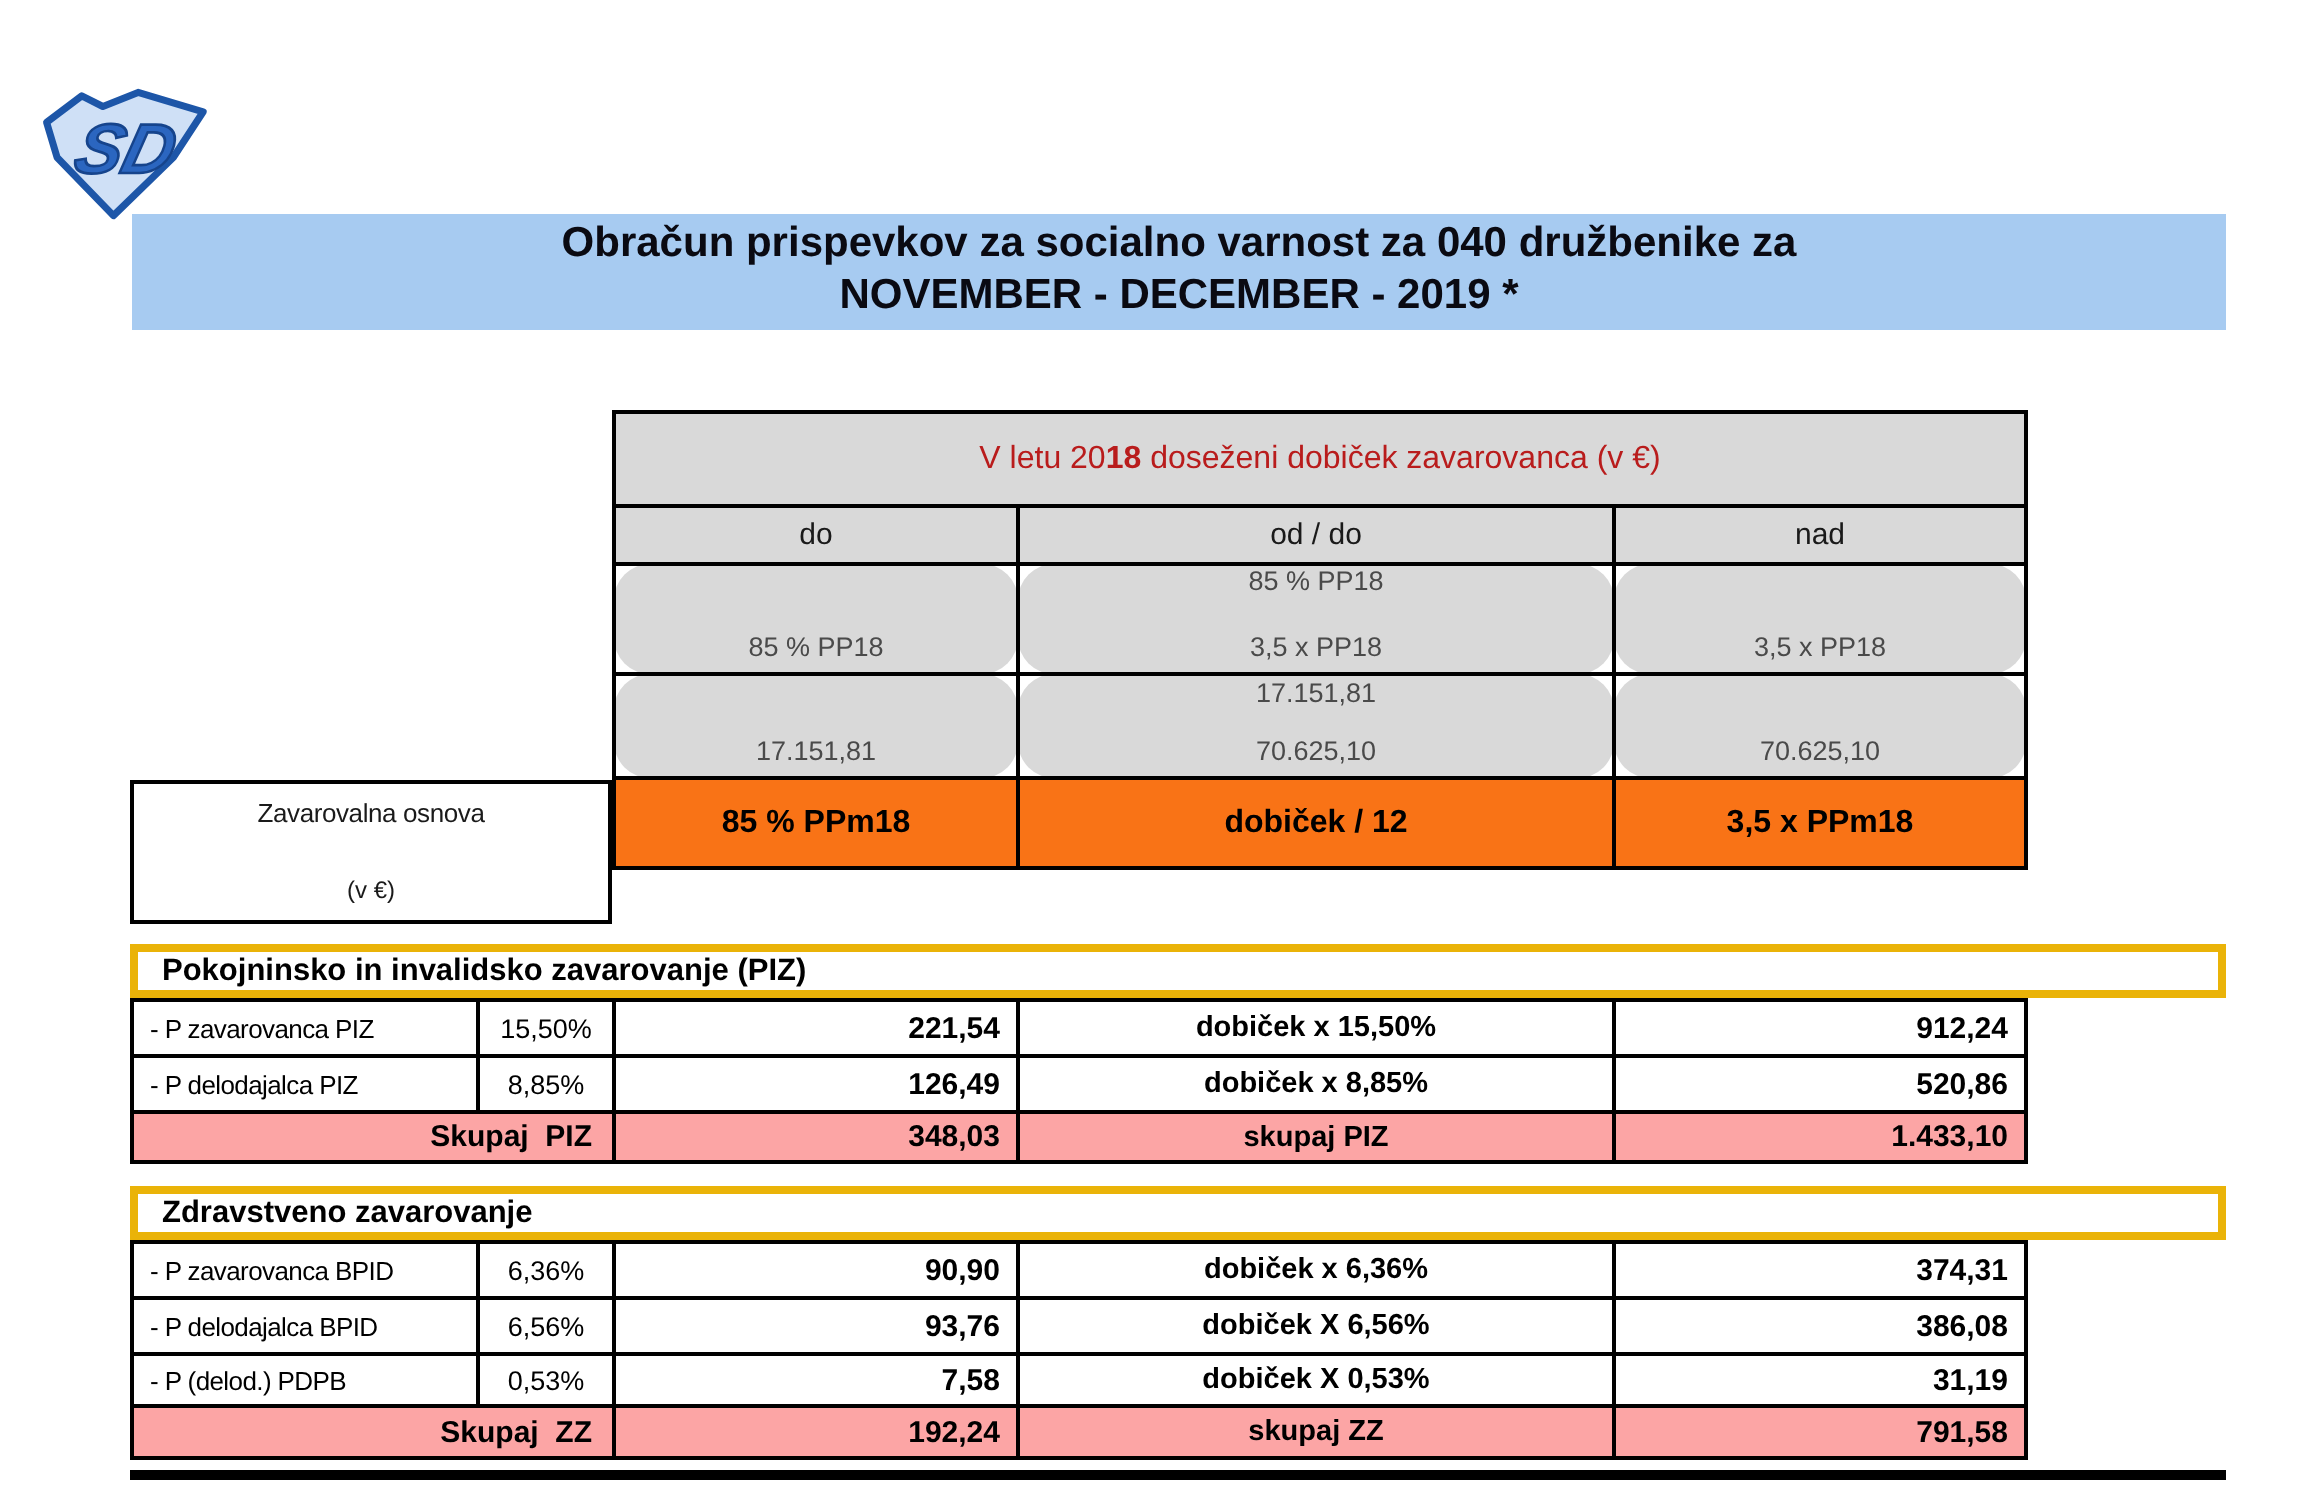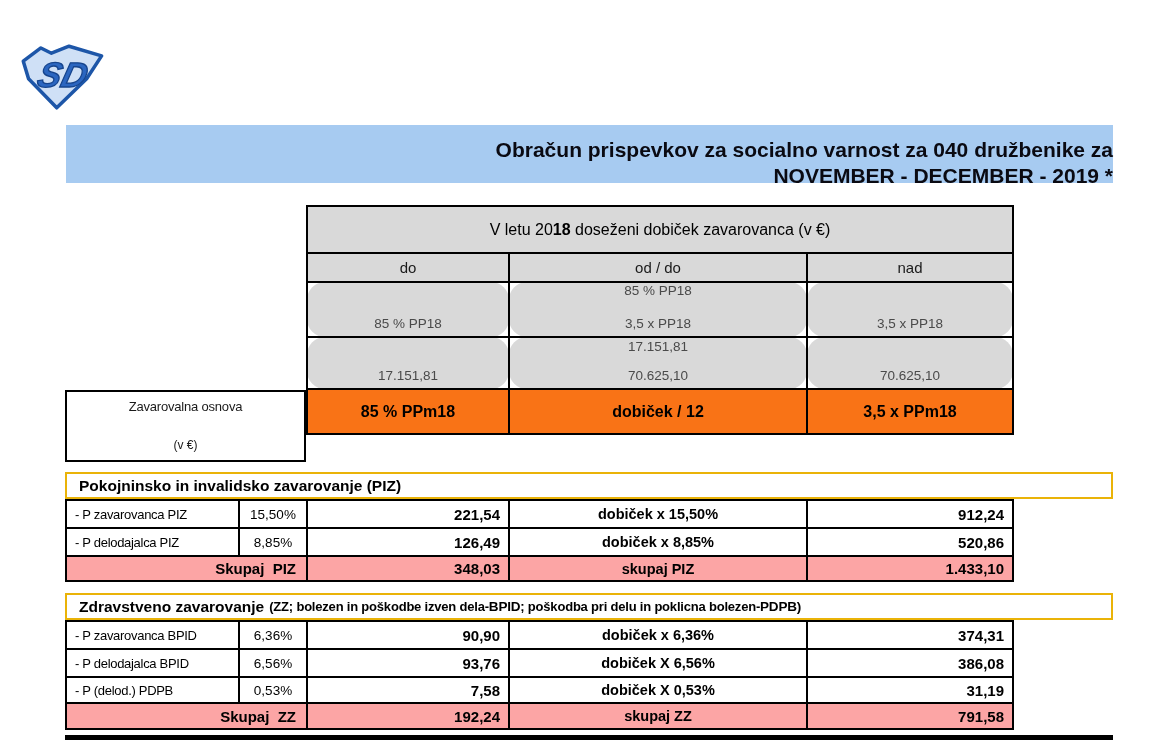--- a/index.html
+++ b/index.html
@@ -3,53 +3,53 @@
 <meta charset="utf-8">
 <style>
   html,body{margin:0;padding:0;background:#fff;}
   .page{position:relative;width:1157px;height:743px;background:#ffffff;
         font-family:"Liberation Sans",sans-serif;color:#000;overflow:hidden;}
 
   
   .logo{position:absolute;left:18px;top:40px;width:88px;height:74px;}
 
   
-  .banner{position:absolute;left:66px;top:125px;width:1047px;height:58px;
-          background:#A7CBF1;text-align:right;font-weight:bold;font-size:21px;
-          line-height:26px;padding-top:12px;box-sizing:border-box;color:#0a0a12;}
+  .banner{position:absolute;left:66px;top:107px;width:1047px;height:58px;
+          background:#A7CBF1;text-align:center;font-weight:bold;font-size:21px;
+          line-height:26px;padding-top:2px;box-sizing:border-box;color:#0a0a12;}
 
   
   table{border-collapse:collapse;position:absolute;table-layout:fixed;}
   td{border:2px solid #000;padding:0;vertical-align:middle;overflow:hidden;}
 
   
   .profit-table{left:306px;top:205px;width:706px;}
   .profit-table td{background:#D9D9D9;text-align:center;}
   .profit-table tr.white td{background:#f97316;}
-  .pt-title{font-size:16px;color:#000000;}
+  .pt-title{font-size:16px;color:#b91c1c;}
   .pt-colhead{font-size:15px;color:#1a1a1a;margin-top:19px;}
   .pt-grey{color:#4a4a4a;font-size:13.5px;border-radius:18px;}
   .pt-bottom{vertical-align:bottom;padding-bottom:5px;}
   .stack{display:flex;flex-direction:column;justify-content:space-between;
          height:48px;padding-bottom:5px;box-sizing:content-box;}
   .stack.short{height:44px;}
   .pt-bold{font-weight:bold;font-size:16px;color:#000;}
   .pt-bold-sm{font-weight:bold;font-size:15px;color:#000;}
 
   
   .base-box{position:absolute;left:65px;top:390px;width:241px;height:72px;
             border:2px solid #000;box-sizing:border-box;background:#fff;
             display:flex;flex-direction:column;justify-content:space-between;
             align-items:center;padding:7px 0 8px 0;}
   .base-box .l1{font-size:13px;letter-spacing:-0.2px;color:#1a1a1a;}
   .base-box .l2{font-size:12px;color:#1a1a1a;}
 
   
   .sect-head{position:absolute;left:65px;width:1048px;height:27px;
-             border:2px solid #eab308;box-sizing:border-box;background:#fff;
+             border:4px solid #eab308;box-sizing:border-box;background:#fff;
              display:flex;align-items:center;padding-left:12px;}
   .sect-head .big{font-weight:bold;font-size:15.5px;margin-right:5px;white-space:pre;}
   .sect-head .small{font-weight:bold;font-size:13px;letter-spacing:-0.2px;}
   .sect-head .small b{font-size:13.5px;}
 
   
   .contrib{left:65px;width:947px;}
   .cell-label{text-align:left;padding-left:8px;font-size:13px;letter-spacing:-0.3px;background:#fff;}
   .cell-rate{text-align:center;font-size:13.5px;background:#fff;}
   .cell-amt{text-align:right;padding-right:8px;font-weight:bold;font-size:15px;background:#fff;}
@@ -157,21 +157,20 @@
       <td colspan="2" class="total-label">Skupaj  PIZ</td>
       <td class="cell-amt">348,03</td>
       <td class="cell-formula">skupaj PIZ</td>
       <td class="cell-amt">1.433,10</td>
     </tr>
   </tbody>
     </table>
 
   <div class="sect-head" style="top:593px">
     <span class="big">Zdravstveno zavarovanje</span>
-    <span class="small"><span>(ZZ; bolezen in poškodbe izven dela-</span><b>BPID</b><span>; poškodba pri delu in poklicna bolezen-</span><b>PDPB)</b></span>
   </div>
   <table class="contrib" style="top:620px">
     <colgroup>
         <col style="width:173px">
         <col style="width:68px">
         <col style="width:202px">
         <col style="width:298px">
         <col style="width:206px">
       </colgroup>
     <tbody>

